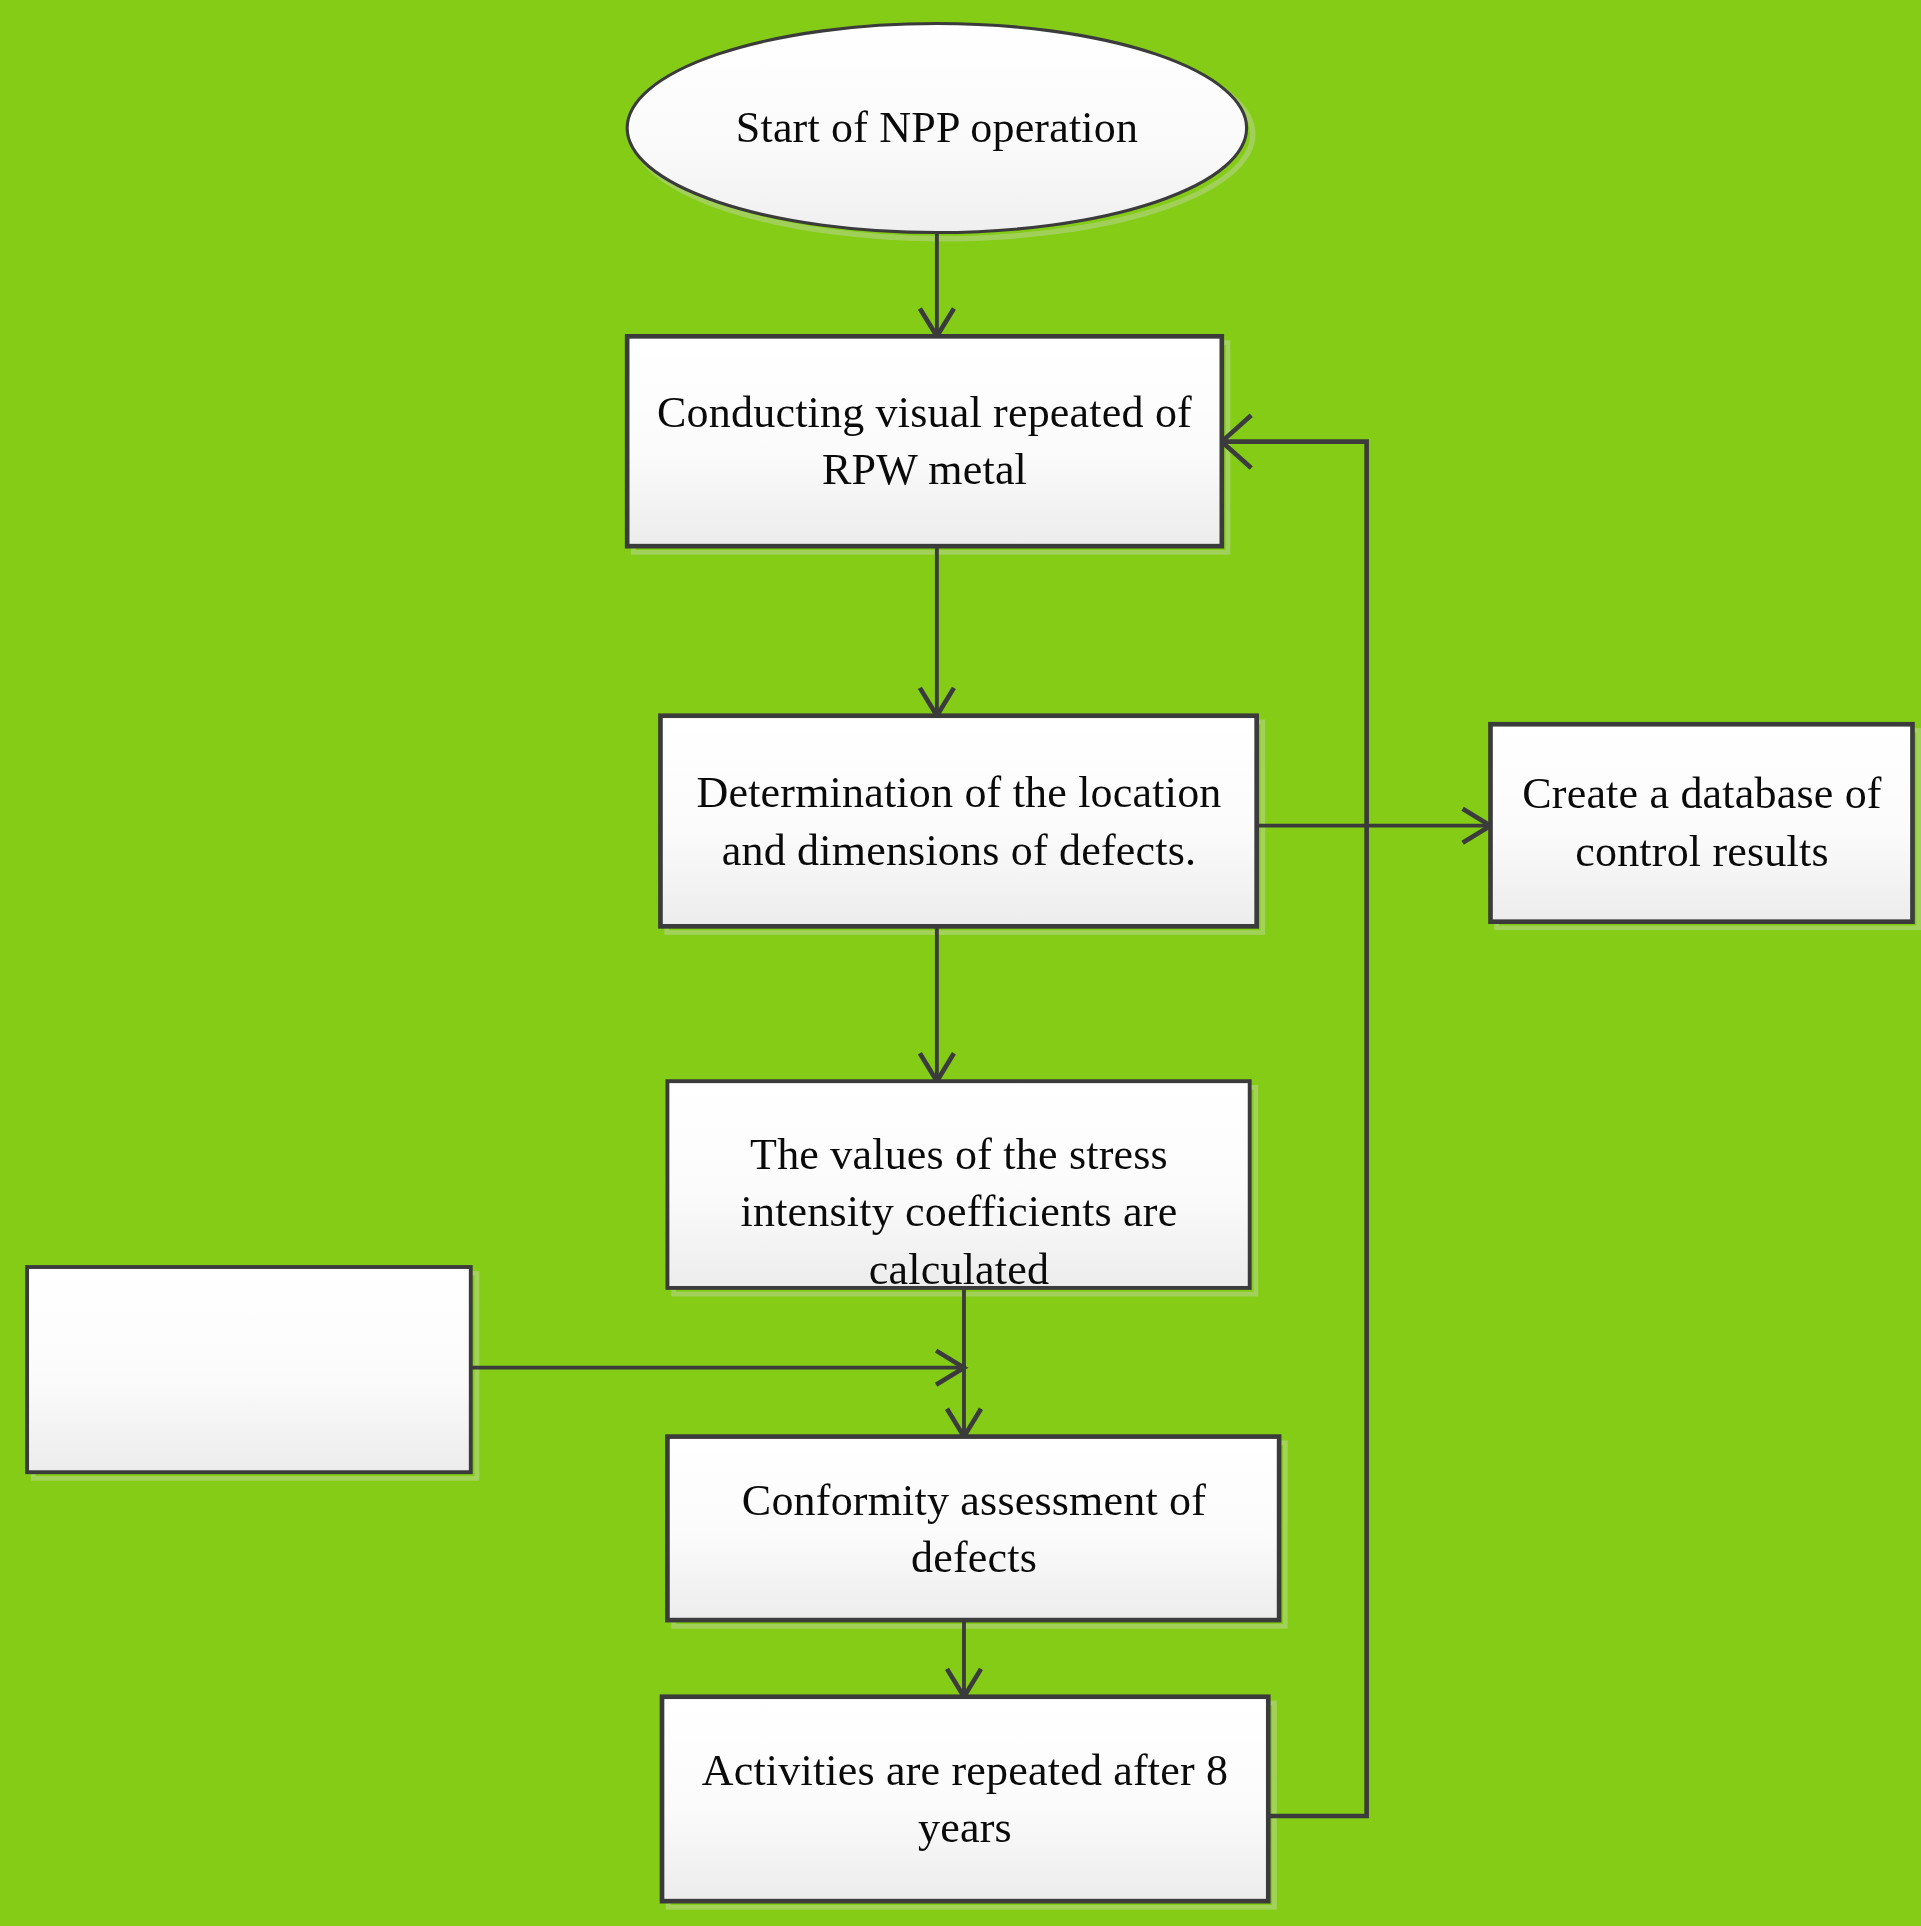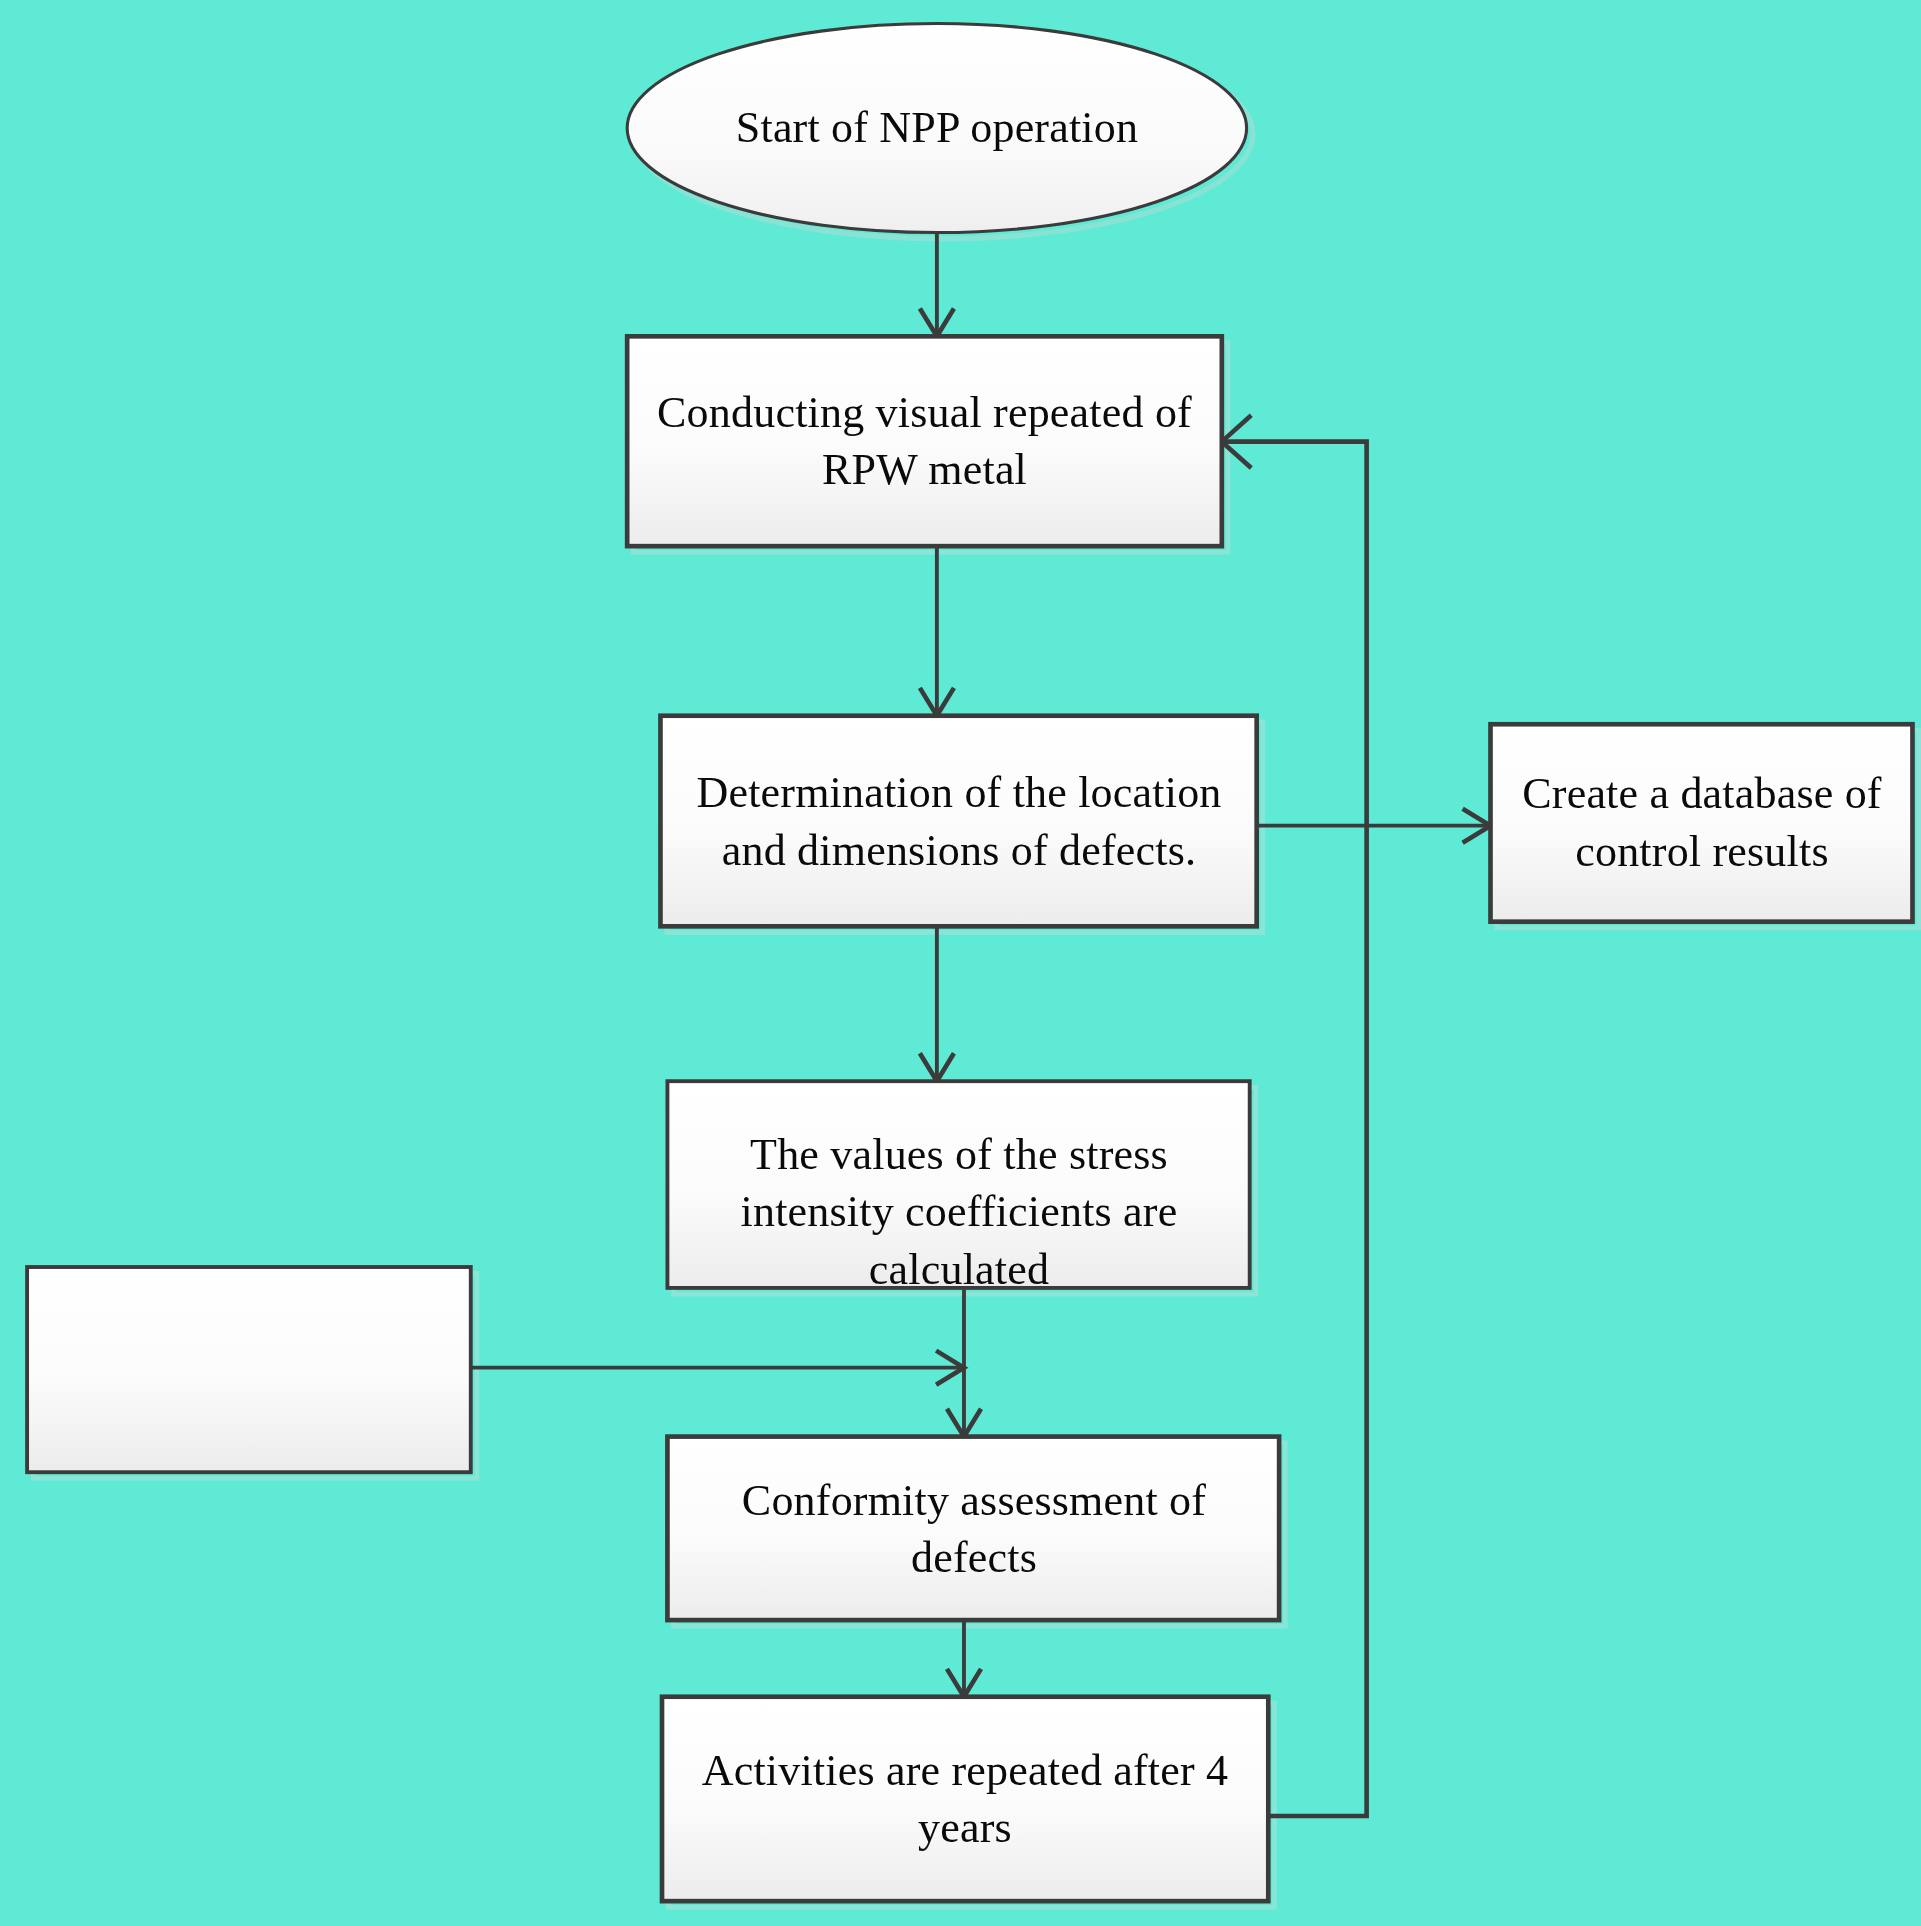--- a/index.html
+++ b/index.html
@@ -10,21 +10,21 @@
   body {
     width: 1921px;
     height: 1927px;
     overflow: hidden;
     font-family: "Liberation Serif", "DejaVu Serif", serif;
   }
   #flowchart-root {
     position: relative;
     width: 1921px;
     height: 1927px;
-    background: #5eead4;
+    background: #84cc16;
   }
   svg.diagram {
     position: absolute;
     top: 0;
     left: 0;
     width: 1921px;
     height: 1927px;
   }
   .node-label {
     position: absolute;
@@ -147,17 +147,17 @@
 and dimensions of defects.</div>
 
   <div class="node-label" style="left:668px; top:1081px; width:582px; height:262px;">The values of the stress
 intensity coefficients are
 calculated</div>
 
 
   <div class="node-label" style="left:668px; top:1437px; width:612px; height:184px;">Conformity assessment of
 defects</div>
 
-  <div class="node-label" style="left:662px; top:1697px; width:606px; height:204px;">Activities are repeated after 4
+  <div class="node-label" style="left:662px; top:1697px; width:606px; height:204px;">Activities are repeated after 8
 years</div>
 
 </div>
 
 
 </body></html>

